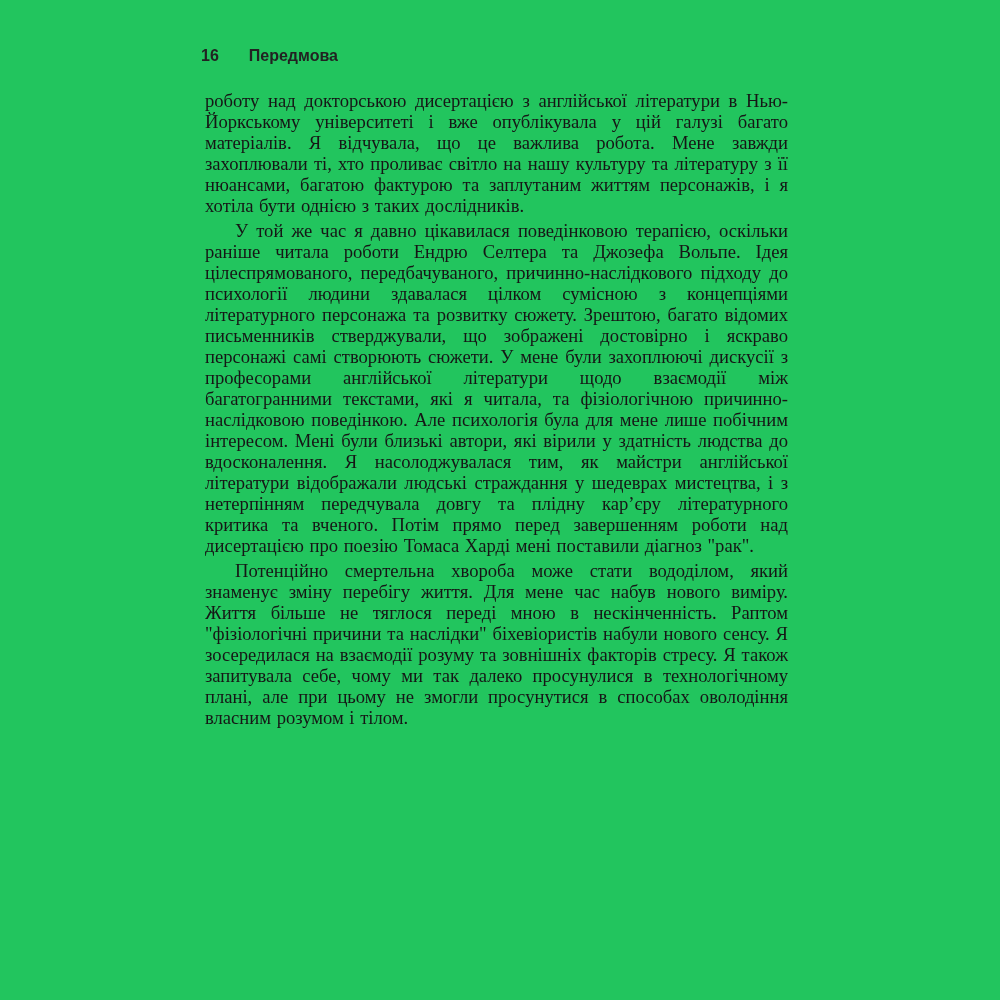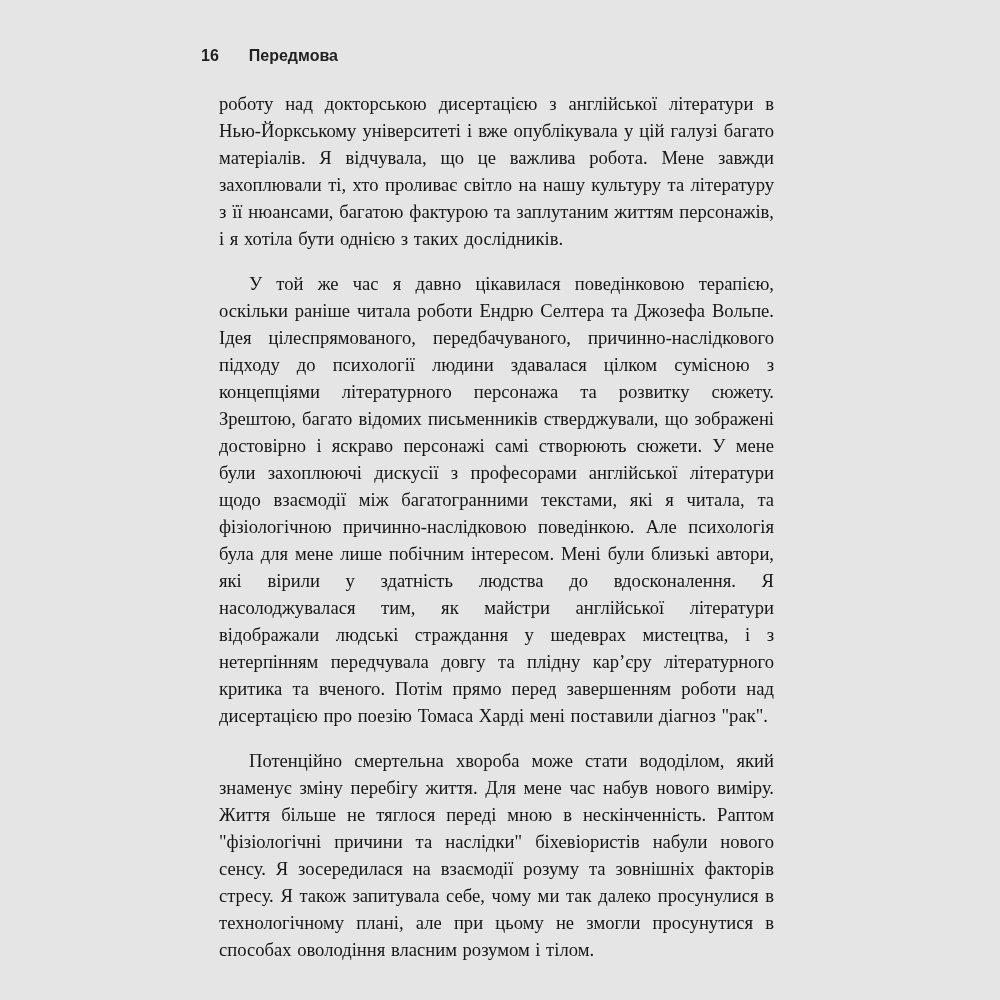--- a/index.html
+++ b/index.html
@@ -4,21 +4,21 @@
 <style>
   html, body {
     margin: 0;
     padding: 0;
     background: #ffffff;
   }
   .page {
     position: relative;
     width: 1000px;
     height: 1000px;
-    background: #e5e5e5;
+    background: #22c55e;
     overflow: hidden;
     color: #161616;
   }
   .content {
     position: absolute;
     left: 201px;
     top: 47px;
     width: 591px;
   }
   .running-head {
@@ -27,24 +27,24 @@
     font-size: 16px;
     color: #222222;
     display: flex;
     align-items: baseline;
     margin-bottom: 25px;
   }
   .running-head .num {
     margin-right: 30px;
   }
   .bodytext p {
-    margin: 18px;
+    margin: 4px;
     font-family: "Liberation Serif", serif;
     font-size: 18.6px;
-    line-height: 27px;
+    line-height: 21px;
     text-align: justify;
     text-indent: 30px;
     word-spacing: 1px;
     hyphens: auto;
     -webkit-hyphens: auto;
   }
   .bodytext p.first {
     text-indent: 0;
   }
 </style>

